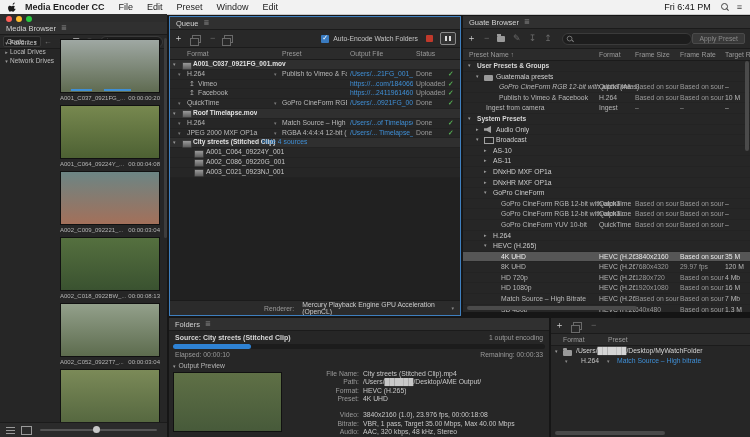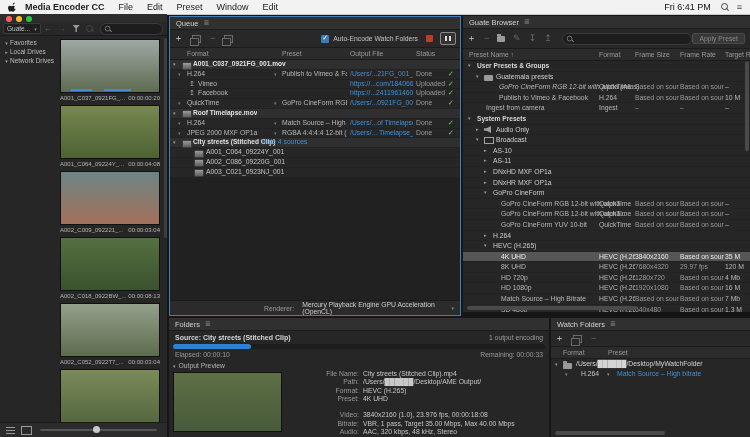--- a/index.html
+++ b/index.html
@@ -191,20 +191,24 @@
       <span class="magicon"></span>
       <span class="nlist">≡</span>
     </div>
   </div>
 
   <div class="panel" id="mediabrowser">
     <div id="trafficstrip">
       <span class="tl" style="left:6px;background:#ff5f57"></span>
       <span class="tl" style="left:16px;background:#febc2e"></span>
       <span class="tl" style="left:26px;background:#28c840"></span>
+    </div>
+    <div class="tabstrip">
+      <span class="tablabel">Media Browser</span>
+      <span class="panelmenu">≣</span>
     </div>
     <div class="toolbar" id="mb-toolbar">
       <span class="pathdrop">
           <span>Guate...</span>
           <span class="car">▾</span>
         </span>
       <span class="navarrow">←</span>
       <span class="navarrow" style="color:#555">→</span>
       <span class="funnel"></span>
       <span class="magicon" style="margin:0 2px"></span>
@@ -687,24 +691,20 @@
         </div>
           <div class="erow">
           <span class="elabel">Audio:</span>
           <span class="evalue">AAC, 320 kbps, 48 kHz, Stereo</span>
         </div>
         </div>
     </div>
   </div>
 
   <div class="panel" id="watchfolders">
-    <div class="tabstrip">
-      <span class="tablabel">Watch Folders</span>
-      <span class="panelmenu">≣</span>
-    </div>
     <div class="toolbar" id="w-toolbar">
       <span class="tbtn">＋</span>
       <span class="dup"></span>
       <span class="tbtn dim">−</span>
     </div>
     <div class="colhdr">
       <span id="wh-format">Format</span>
       <span id="wh-preset">Preset</span>
     </div>
     <div class="wrow">

